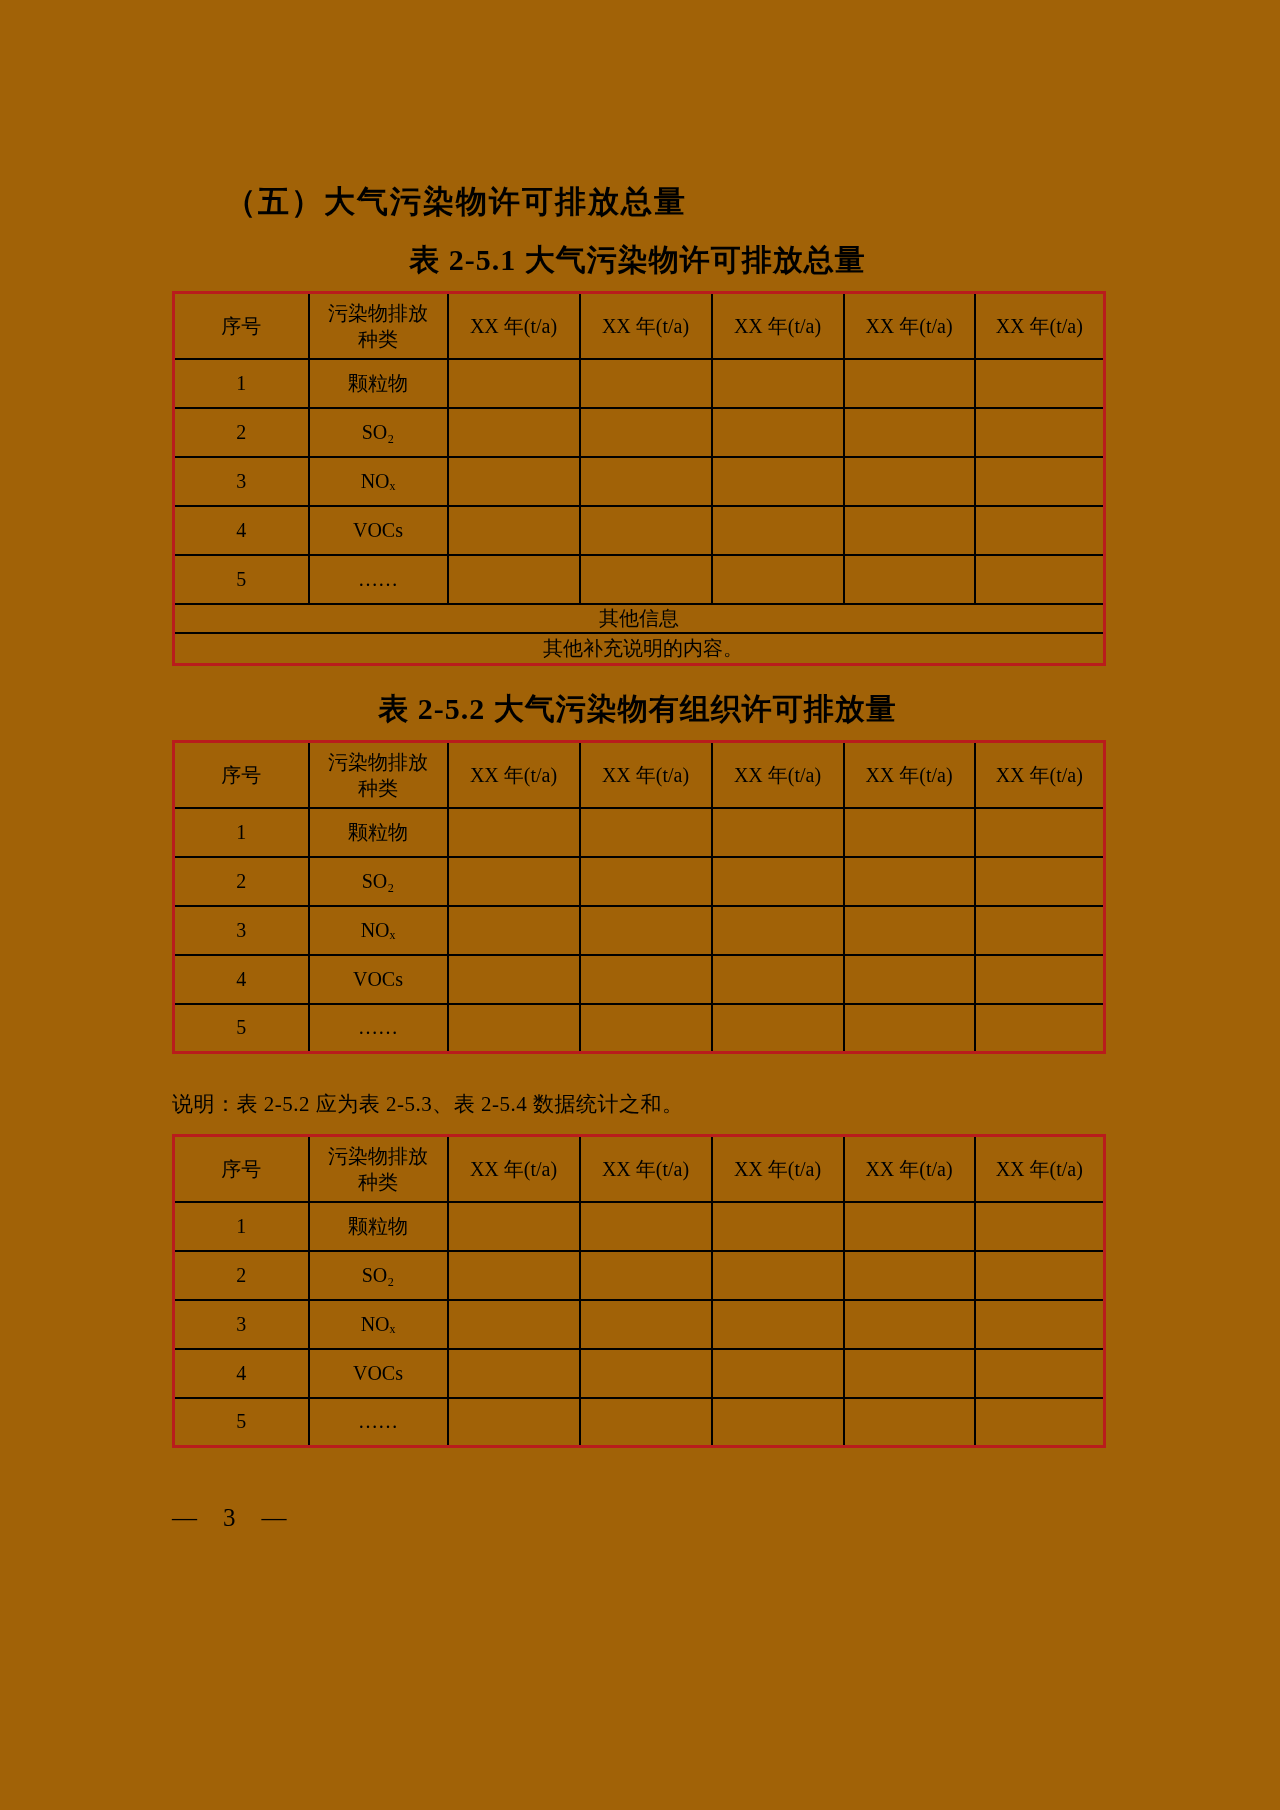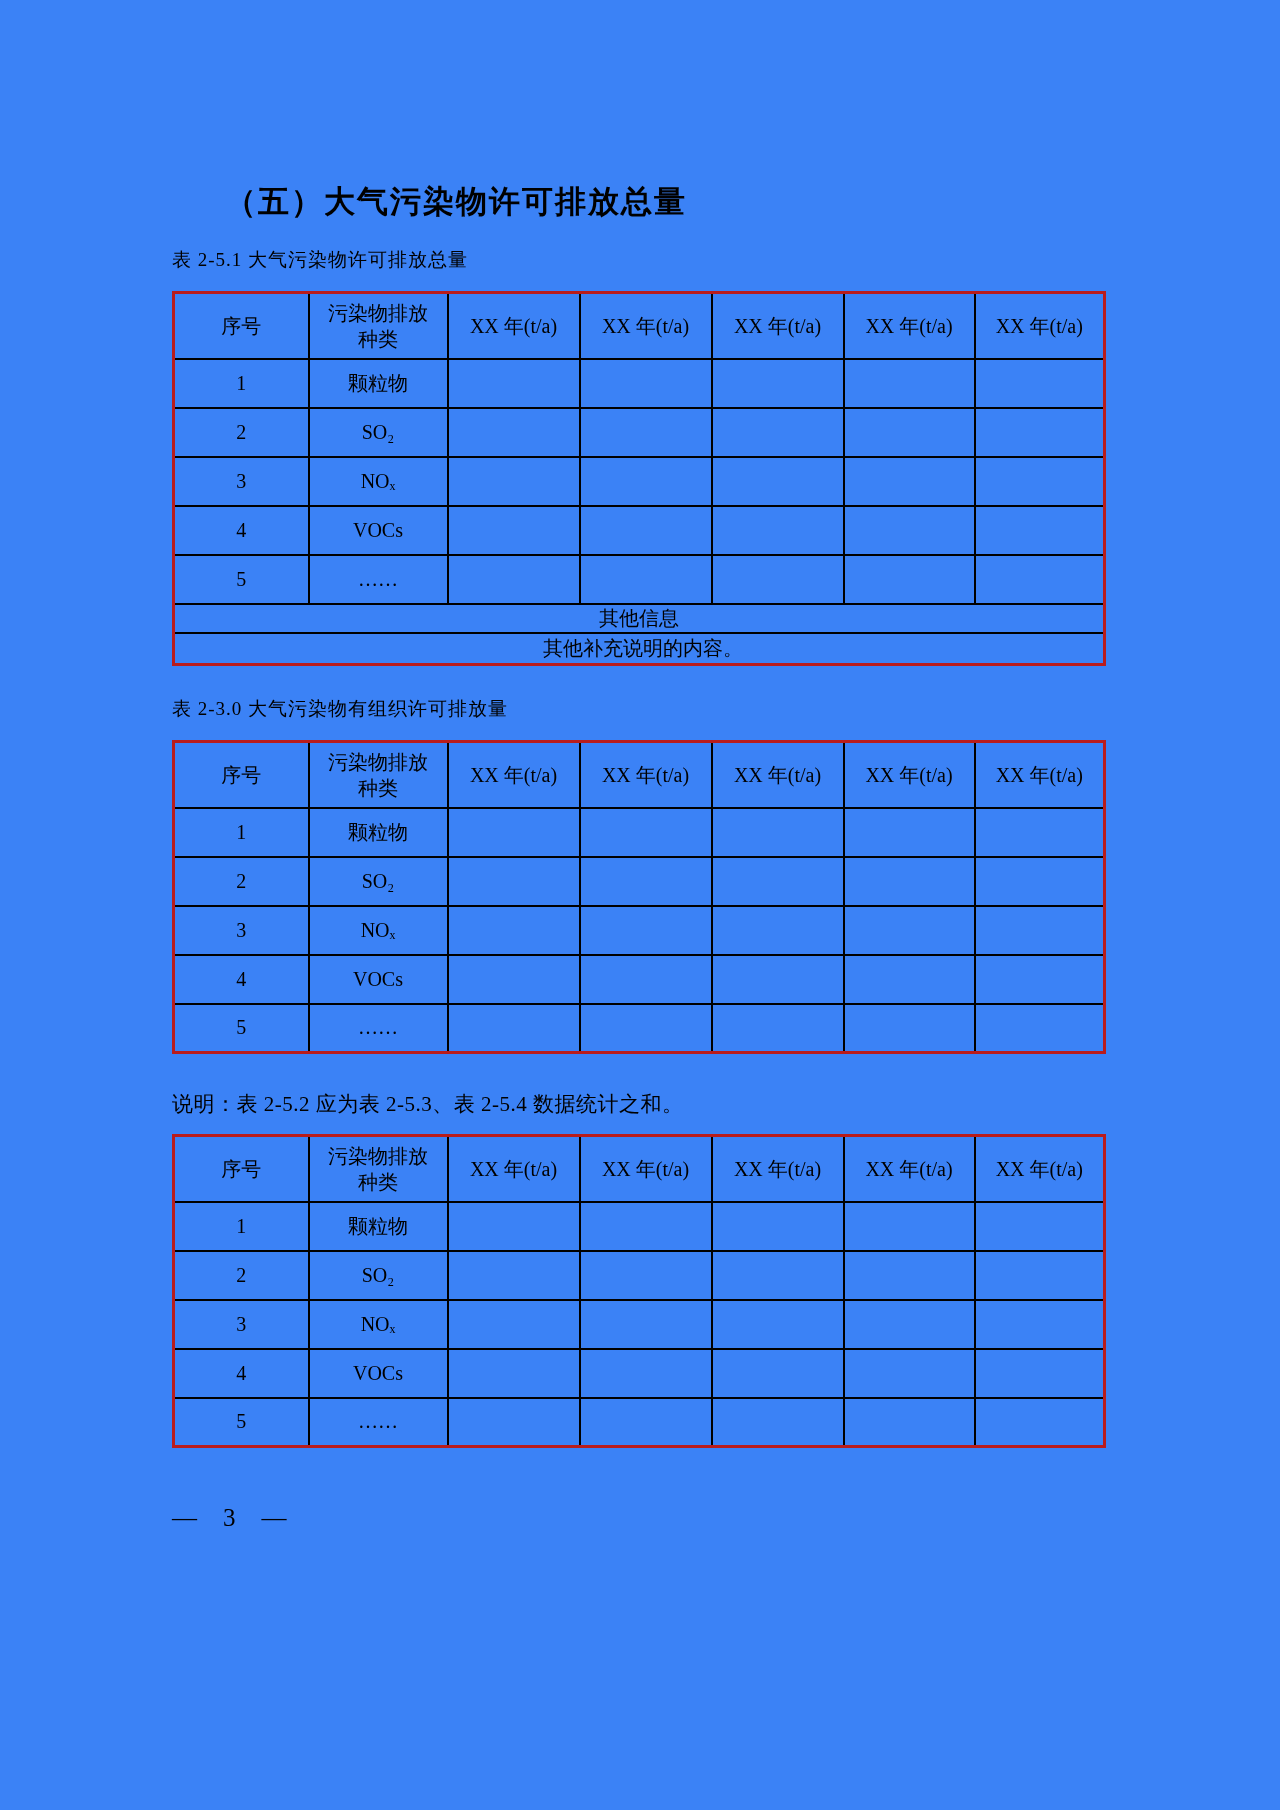--- a/index.html
+++ b/index.html
@@ -8,40 +8,40 @@
     width: 1280px;
     height: 1810px;
     font-family: "Liberation Serif", serif;
     color: #000000;
     overflow: hidden;
   }
   .page {
     position: relative;
     width: 1280px;
     height: 1810px;
-    background: #3b82f6;
+    background: #a16207;
     padding-top: 183px;
   }
   h1.section-title {
     margin-left: 225px;
     font-size: 31px;
     font-weight: bold;
     line-height: 38px;
     letter-spacing: 2px;
     font-family: "Liberation Serif", serif;
   }
   .table-block {
     width: 931px;
     margin-left: 172px;
   }
   .table-caption {
     margin-top: 24px;
-    text-align: left;
-    font-size: 19px;
-    font-weight: normal;
+    text-align: center;
+    font-size: 30px;
+    font-weight: bold;
     line-height: 30px;
     letter-spacing: 1px;
   }
   .table-block + .table-block .table-caption { margin-top: 28px; }
   table.permit-table {
     margin-top: 16px;
     width: 931px;
     border-collapse: collapse;
     table-layout: fixed;
     border: 3px solid #b91c1c;
@@ -171,21 +171,21 @@
               <td colspan="7" class="other-info-header">其他信息</td>
             </tr>
             <tr>
               <td colspan="7" class="other-info-content">其他补充说明的内容。</td>
             </tr>
           </tbody>
     </table>
   </section>
 
   <section class="table-block">
-    <div class="table-caption">表 2-3.0  大气污染物有组织许可排放量</div>
+    <div class="table-caption">表 2-5.2  大气污染物有组织许可排放量</div>
     <table class="permit-table">
       <colgroup>
         <col style="width:135px">
         <col style="width:139px">
         <col style="width:132px">
         <col style="width:132px">
         <col style="width:132px">
         <col style="width:131px">
         <col style="width:130px">
       </colgroup>

